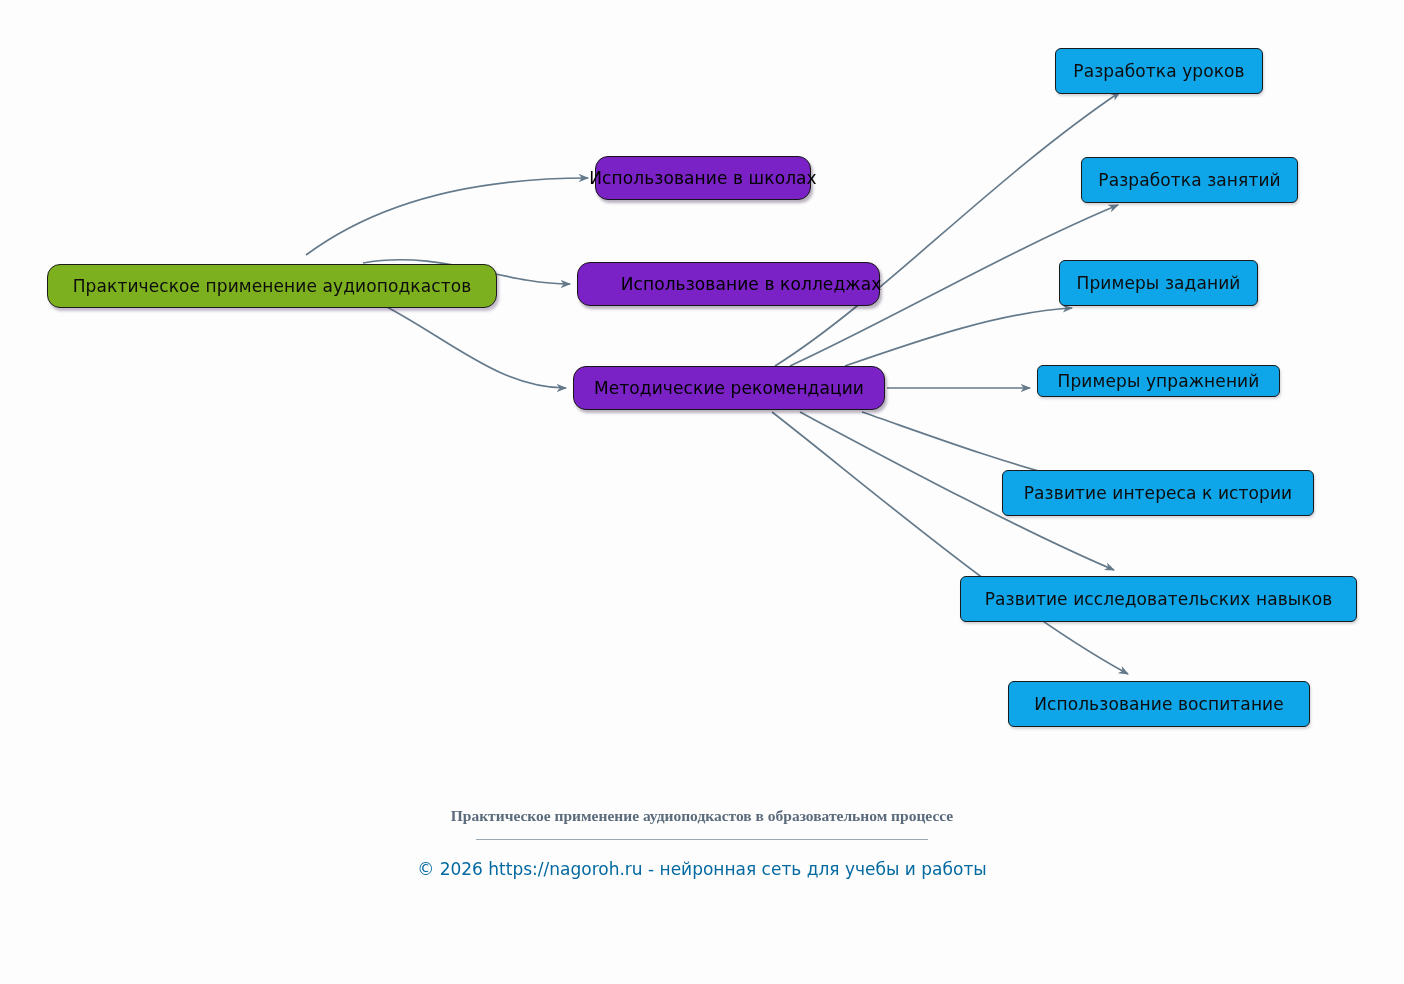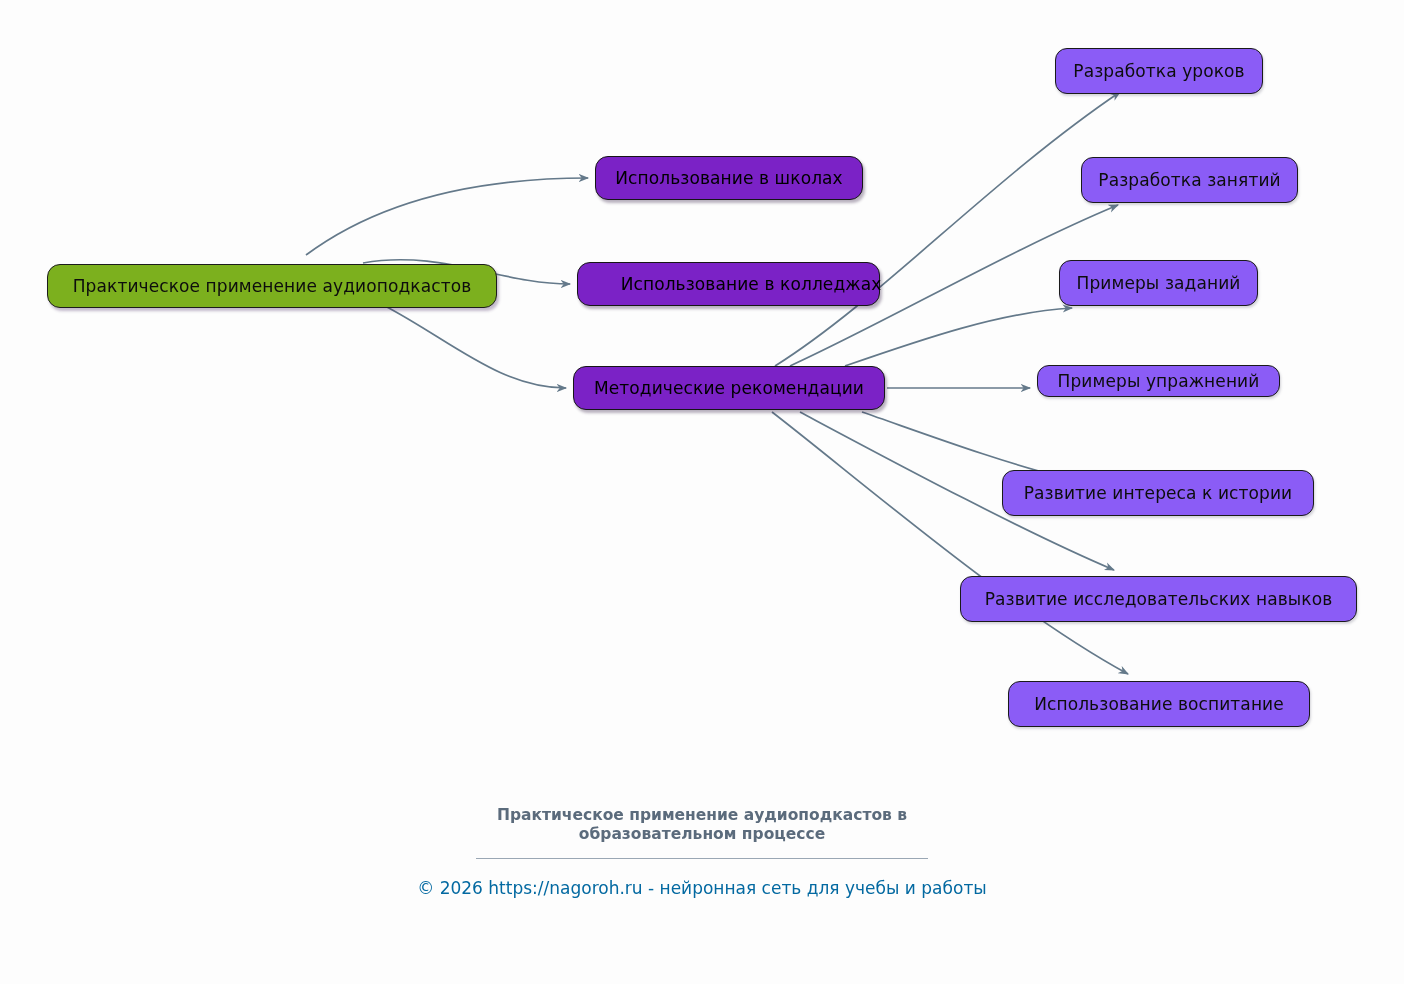--- a/index.html
+++ b/index.html
@@ -64,41 +64,42 @@
   
   .node.branch {
     background: #7b22c6;
     border: 1.6px solid #161616;
     box-shadow: 2px 3px 3px rgba(40, 20, 60, 0.32);
   }
   .node.branch .node-label { color: #000; }
 
   
   .node.leaf {
-    background: #8b5cf6;
+    background: #0ea5e9;
     border: 1.5px solid #1a1a1a;
-    border-radius: 12px;
+    border-radius: 6px;
     box-shadow: 1px 2px 2.5px rgba(70, 70, 90, 0.22);
   }
 
   
   #footer {
     position: absolute;
     left: 0;
     top: 806px;
     width: 1404px;
     text-align: center;
   }
   #footer-title {
     color: #5b6b7c;
     font-size: 15.5px;
     font-weight: bold;
     line-height: 19px;
     max-width: 520px;
     margin: 0 auto;
+    font-family: Liberation Serif, serif;
   }
   #footer-rule {
     width: 452px;
     height: 0;
     margin: 14px auto 0 auto;
     border-top: 1.4px solid #9aa7b4;
   }
   #footer-credit {
     margin-top: 19px;
     color: #0369a1;
@@ -128,21 +129,21 @@
         <path d="M 862,412 C 920,432 1000,462 1065,478" fill="none" stroke="#64798a" stroke-width="1.7" marker-end="url(#arrowhead)"></path>
         <path d="M 800,412 C 890,460 1020,530 1114,570" fill="none" stroke="#64798a" stroke-width="1.7" marker-end="url(#arrowhead)"></path>
         <path d="M 772,412 C 860,480 1010,610 1128,674" fill="none" stroke="#64798a" stroke-width="1.7" marker-end="url(#arrowhead)"></path>
       </g>
   </svg>
 
   <div id="node-group">
       <div class="node root" style="left: 47px; top: 264px; width: 450px; height: 44px;">
         <span class="node-label">Практическое применение аудиоподкастов</span>
       </div>
-      <div class="node branch" style="left: 595px; top: 156px; width: 268px; height: 44px;">
+      <div class="node branch" style="left: 595px; top: 156px; width: 216px; height: 44px;">
         <span class="node-label">Использование в школах</span>
       </div>
       <div class="node branch" style="left: 577px; top: 262px; width: 303px; height: 44px; padding-left: 45px;">
         <span class="node-label">Использование в колледжах</span>
       </div>
       <div class="node branch" style="left: 573px; top: 366px; width: 312px; height: 44px;">
         <span class="node-label">Методические рекомендации</span>
       </div>
       <div class="node leaf" style="left: 1055px; top: 48px; width: 208px; height: 46px;">
         <span class="node-label">Разработка уроков</span>

